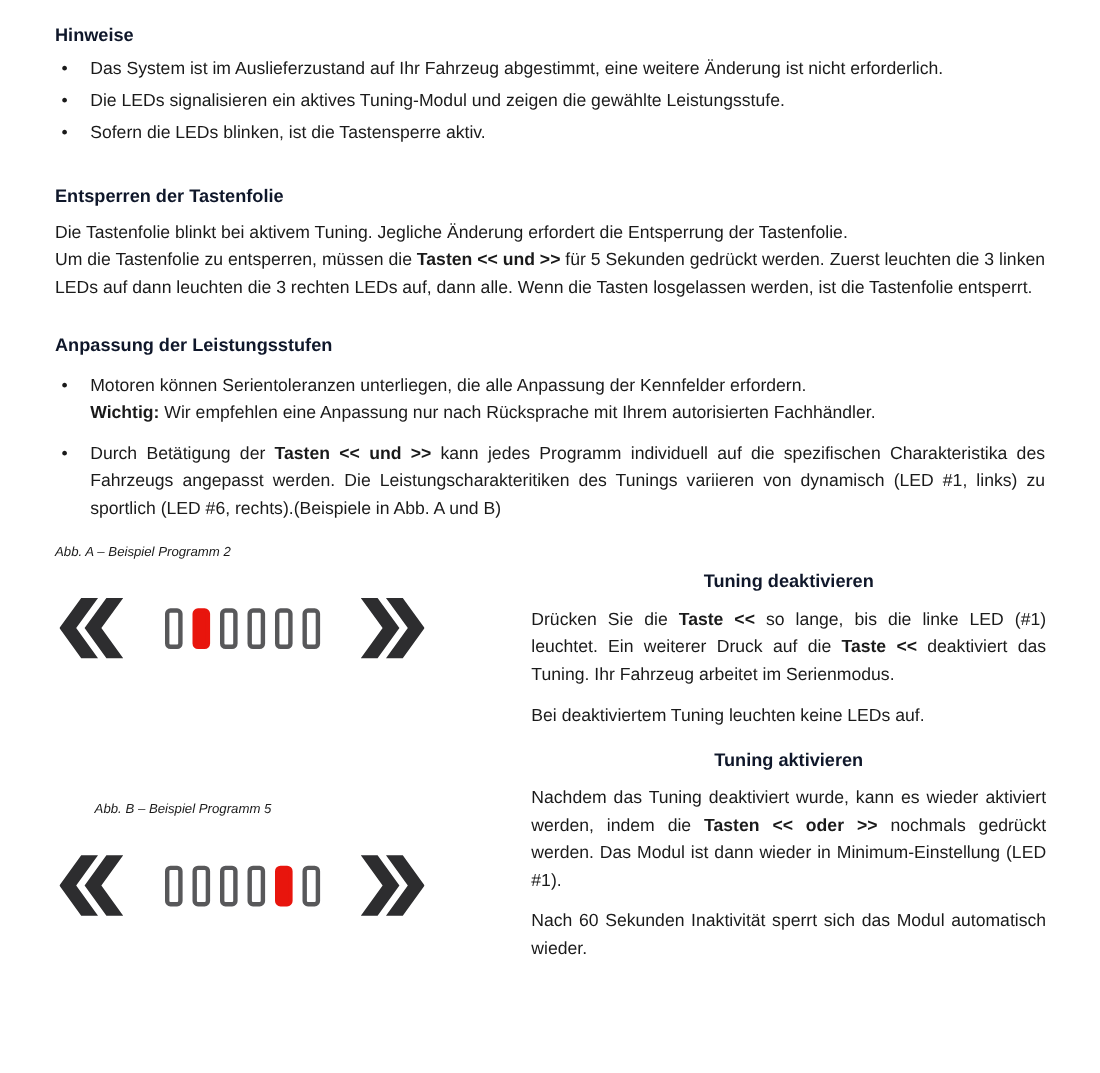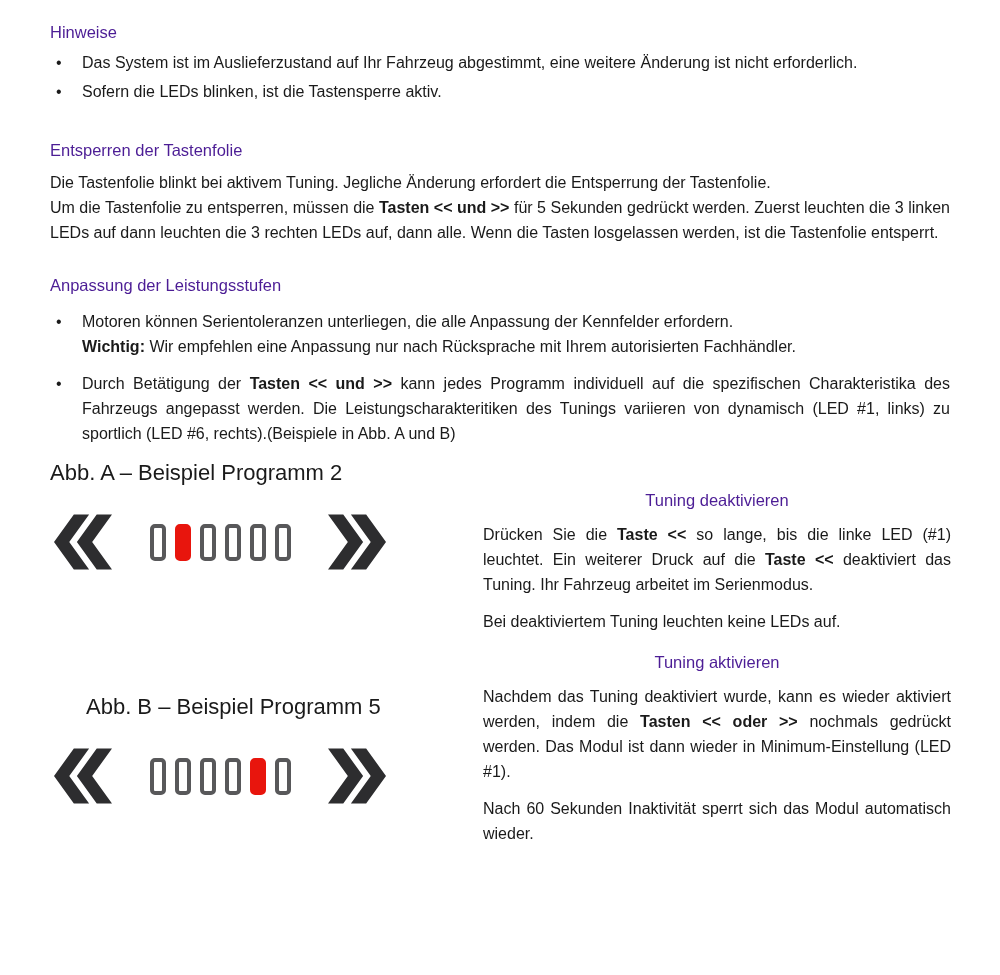--- a/index.html
+++ b/index.html
@@ -7,31 +7,31 @@
     position:relative;
     width:1000px;height:975px;
     box-sizing:border-box;
     padding:20px 50px 0 50px;
     background:#fff;
     color:var(--text,#1a1a1a);
     font-family:"Liberation Sans","DejaVu Sans",sans-serif;
     font-size:16px;line-height:25px;
     overflow:hidden;
   }
-  .h{font-size:16.5px;font-weight:normal;margin:0;line-height:24px;color:#4c1d95;}
+  .h{font-size:16.5px;font-weight:bold;margin:0;line-height:24px;color:#0f172a;}
   .para{margin:0;}
   .justify{text-align:justify;}
   ul.bullets{list-style:none;margin:6px 0 0 0;padding:0;}
   ul.bullets li{position:relative;padding-left:32px;margin:0 0 4px 0;}
   ul.bullets li::before{content:"\2022";position:absolute;left:6px;top:0;color:#1a1a1a;}
   .sp-entsperren{margin-top:34px;margin-bottom:8px;}
   .sp-anpassung{margin-top:28px;margin-bottom:12px;}
   .li-gap{margin-top:12px !important;}
   .bottom{position:relative;height:430px;margin-top:2px;}
-  .cap{position:absolute;left:0;font-size:22px;}
+  .cap{position:absolute;left:0;font-size:12px;font-style:italic;}
   .cap-a{top:10px;}
   .cap-b{top:244px;margin-left:36px;}
   .figure{position:absolute;left:4px;width:332px;height:72px;display:flex;align-items:center;justify-content:space-between;}
   .fig-a{top:56px;}
   .fig-b{top:290px;}
   .chev{width:58px;height:70px;flex:0 0 auto;}
   .chev polygon{fill:var(--chevron,#2d2d2f);}
   .ledrow{display:flex;align-items:center;gap:9px;}
   .led{width:16px;height:37px;box-sizing:border-box;border:4px solid var(--led-border,#58585a);border-radius:5px;background:#fff;}
   .led-on{background:var(--led-active,#e8150d);border-color:var(--led-active,#e8150d);}
@@ -43,20 +43,21 @@
 </style>
 </head>
 <body>
 
 <div class="page">
 
   <section>
     <h2 class="h">Hinweise</h2>
     <ul class="bullets justify">
         <li>Das System ist im Auslieferzustand auf Ihr Fahrzeug abgestimmt, eine weitere Änderung ist nicht erforderlich.</li>
+        <li>Die LEDs signalisieren ein aktives Tuning-Modul und zeigen die gewählte Leistungsstufe.</li>
         <li>Sofern die LEDs blinken, ist die Tastensperre aktiv.</li>
       </ul>
   </section>
 
   <section>
     <h2 class="h sp-entsperren">Entsperren der Tastenfolie</h2>
     <p class="para">Die Tastenfolie blinkt bei aktivem Tuning. Jegliche Änderung erfordert die Entsperrung der Tastenfolie.</p>
     <p class="para justify">Um die Tastenfolie zu entsperren, müssen die <b>Tasten &lt;&lt; und &gt;&gt;</b> für 5 Sekunden gedrückt werden. Zuerst leuchten die 3 linken LEDs auf dann leuchten die 3 rechten LEDs auf, dann alle. Wenn die Tasten losgelassen werden, ist die Tastenfolie entsperrt.</p>
   </section>
 

